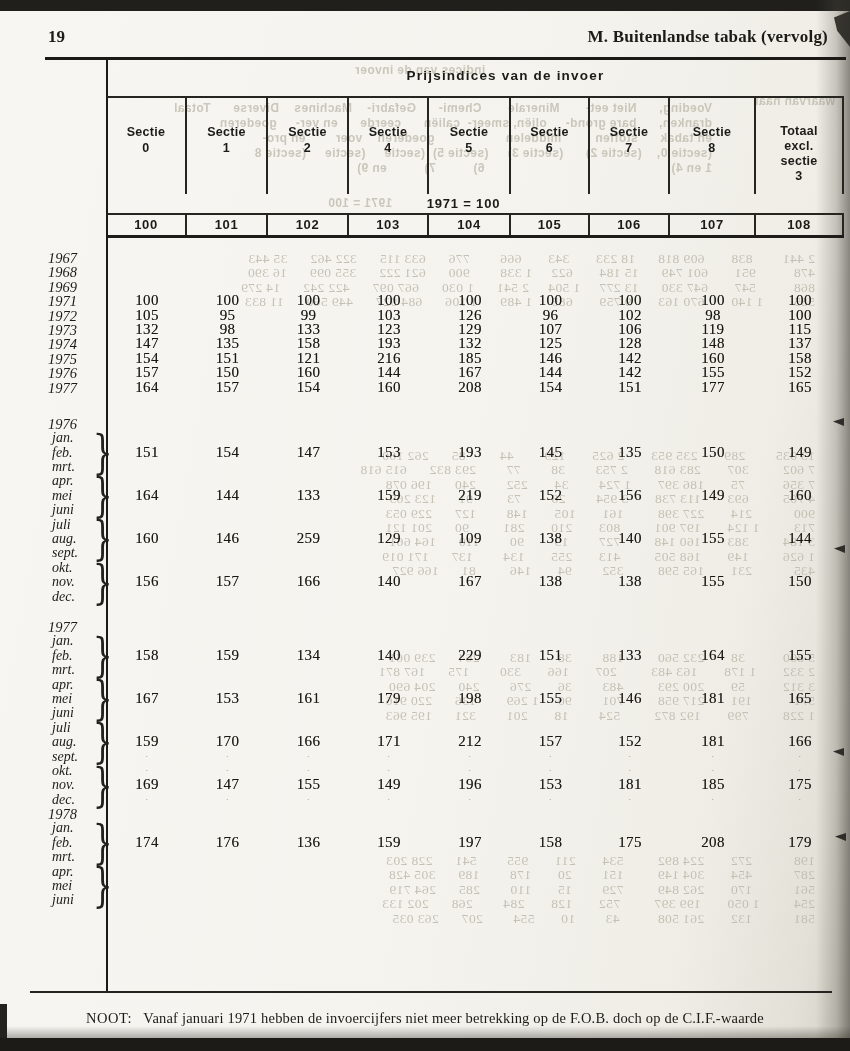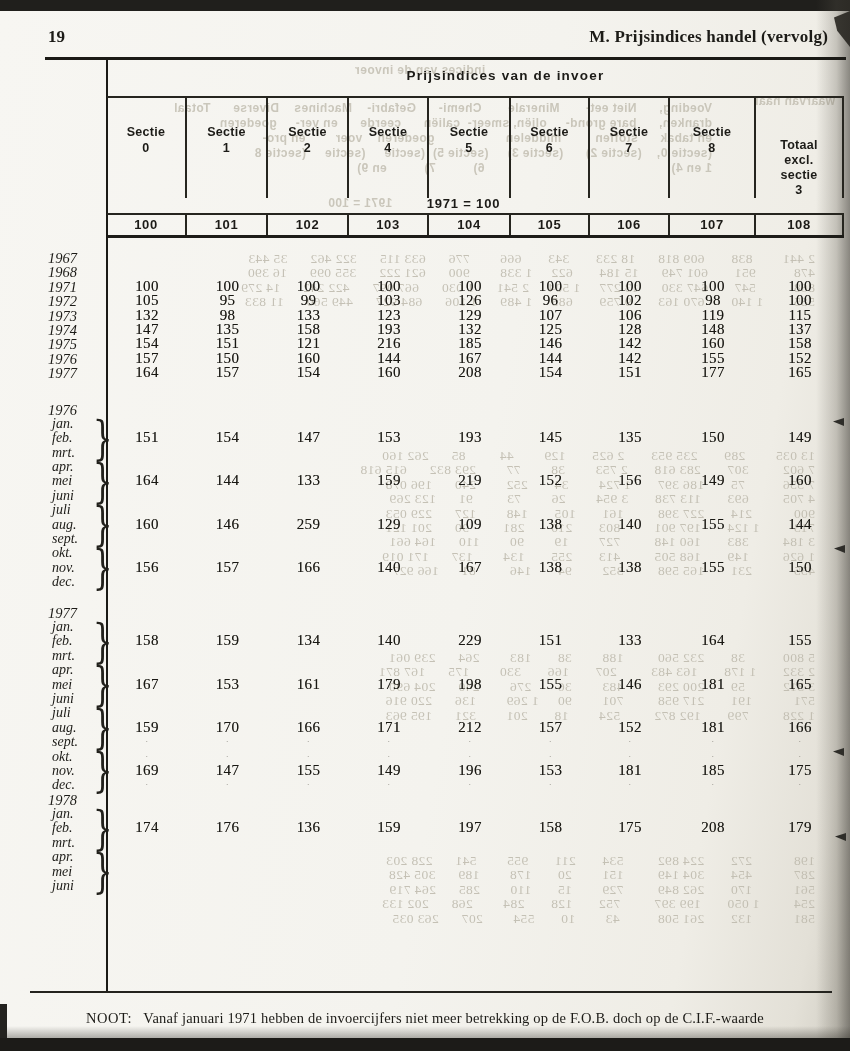--- a/index.html
+++ b/index.html
@@ -26,21 +26,21 @@
   .vline-left{position:absolute;left:106px;top:57px;width:2px;height:936px;background:#1b1a16;}
   .rule-hdr{position:absolute;left:107px;top:96px;width:737px;height:2px;background:#26251f;}
   .rule-bottom{position:absolute;left:30px;top:991px;width:802px;height:2px;background:#24231e;}
   
   .title{position:absolute;left:107px;top:68px;width:737px;text-align:center;transform:translateX(30px);
          font:bold 13.5px "Liberation Sans",sans-serif;letter-spacing:1.2px;}
   .hdrband{position:absolute;left:107px;top:98px;width:838px;height:96px;display:grid;
            grid-template-columns:80px 81px 81px 80px 82px 79px 80px 86px 88px;}
   .hcol{border-right:2px solid #26251f;text-align:center;
         font:bold 12.5px/16px "Liberation Sans",sans-serif;letter-spacing:.3px;padding-top:26px;}
-  .hcol.tall{padding-top:40px;line-height:15px;}
+  .hcol.tall{padding-top:26px;line-height:15px;}
   .basenote{position:absolute;left:107px;top:196px;width:737px;text-align:center;transform:translateX(-12px);
             font:bold 13px "Liberation Sans",sans-serif;letter-spacing:.8px;}
   .numrow{position:absolute;left:107px;top:213px;width:737px;height:20px;display:grid;
           grid-template-columns:80px 81px 81px 80px 82px 79px 80px 86px 88px;
           border-top:2px solid #26251f;border-bottom:3px solid #1d1c18;}
   .ncell{border-right:2px solid #26251f;text-align:center;
          font:bold 13px/19px "Liberation Sans",sans-serif;letter-spacing:.6px;}
   
   .dataarea{position:absolute;left:40px;top:250px;width:804px;}
   .drow{display:grid;grid-template-columns:67px 80px 81px 81px 80px 82px 79px 80px 86px 88px;
@@ -102,21 +102,21 @@
 
   <div class="bar-top"></div>
   <div class="corner-notch"></div>
   <div class="edge-right"></div>
   <div class="curl-tick" style="right:6px;top:418px;"></div>
   <div class="curl-tick" style="right:5px;top:545px;"></div>
   <div class="curl-tick" style="right:6px;top:748px;"></div>
   <div class="curl-tick" style="right:4px;top:833px;"></div>
 
   <div class="pgnum">19</div>
-  <div class="pghead">M.  Prijsindices handel (vervolg)</div>
+  <div class="pghead">M.  Buitenlandse tabak (vervolg)</div>
 
   <div class="rule-top"></div>
   <div class="vline-left"></div>
   <div class="rule-hdr"></div>
   <div class="rule-bottom"></div>
 
   <div class="title">Prijsindices van de invoer</div>
   <div class="hdrband" id="hdrband">
       <div class="hcol">
         <div>Sectie</div>
@@ -189,20 +189,32 @@
         <div class="v"></div>
         <div class="v"></div>
         <div class="v"></div>
         <div class="v"></div>
         <div class="v"></div>
         <div class="v"></div>
         <div class="v"></div>
         <div class="v"></div>
       </div>
       <div class="drow">
+        <div class="ylab">1969</div>
+        <div class="v"></div>
+        <div class="v"></div>
+        <div class="v"></div>
+        <div class="v"></div>
+        <div class="v"></div>
+        <div class="v"></div>
+        <div class="v"></div>
+        <div class="v"></div>
+        <div class="v"></div>
+      </div>
+      <div class="drow">
         <div class="ylab">1971</div>
         <div class="v">100</div>
         <div class="v">100</div>
         <div class="v">100</div>
         <div class="v">100</div>
         <div class="v">100</div>
         <div class="v">100</div>
         <div class="v">100</div>
         <div class="v">100</div>
         <div class="v">100</div>

